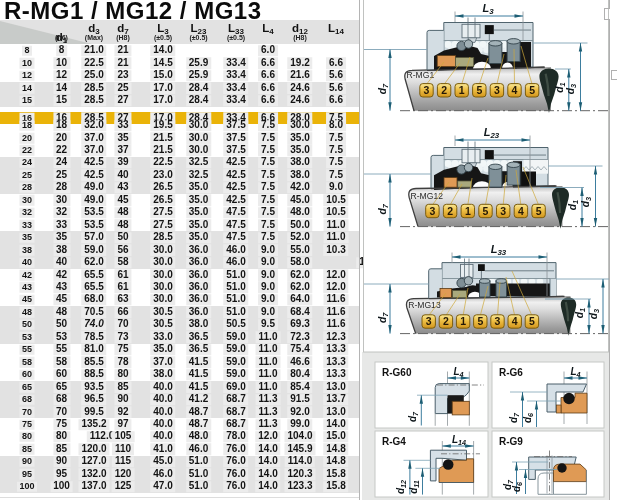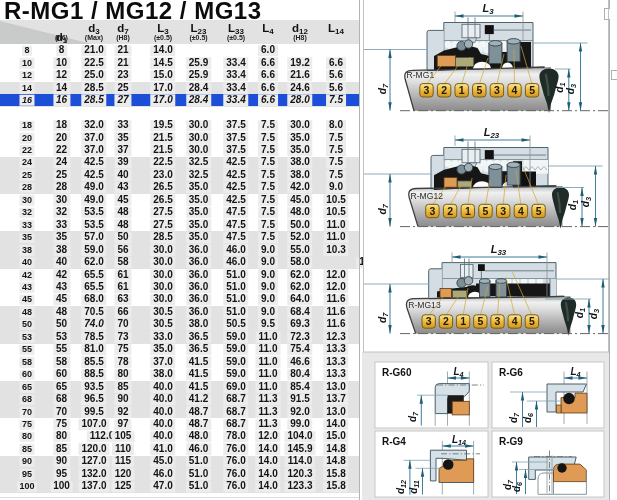--- a/index.html
+++ b/index.html
@@ -84,21 +84,21 @@
     <span class="dat" style="left:61.5px;">15</span>
     <span class="dat" style="left:94px;">28.5</span>
     <span class="dat" style="left:123px;">27</span>
     <span class="dat" style="left:163px;">17.0</span>
     <span class="dat" style="left:198.5px;">28.4</span>
     <span class="dat" style="left:236px;">33.4</span>
     <span class="dat" style="left:268px;">6.6</span>
     <span class="dat" style="left:300px;">24.6</span>
     <span class="dat" style="left:336px;">6.6</span>
   </div>
-<div class="row" style="top:94px;background:#1d4ed8;font-style:italic;">
+<div class="row" style="top:112px;background:#eab308;">
     <span class="lab" style="left:27px;">16</span>
     <span class="dat" style="left:61.5px;">16</span>
     <span class="dat" style="left:94px;">28.5</span>
     <span class="dat" style="left:123px;">27</span>
     <span class="dat" style="left:163px;">17.0</span>
     <span class="dat" style="left:198.5px;">28.4</span>
     <span class="dat" style="left:236px;">33.4</span>
     <span class="dat" style="left:268px;">6.6</span>
     <span class="dat" style="left:300px;">28.0</span>
     <span class="dat" style="left:336px;">7.5</span>
@@ -387,21 +387,21 @@
     <span class="dat" style="left:163px;">40.0</span>
     <span class="dat" style="left:198.5px;">48.7</span>
     <span class="dat" style="left:236px;">68.7</span>
     <span class="dat" style="left:268px;">11.3</span>
     <span class="dat" style="left:300px;">92.0</span>
     <span class="dat" style="left:336px;">13.0</span>
   </div>
 <div class="row" style="top:418.31px;">
     <span class="lab" style="left:27px;">75</span>
     <span class="dat" style="left:61.5px;">75</span>
-    <span class="dat" style="left:94px;">107.0</span>
+    <span class="dat" style="left:94px;">135.2</span>
     <span class="dat" style="left:123px;">97</span>
     <span class="dat" style="left:163px;">40.0</span>
     <span class="dat" style="left:198.5px;">48.7</span>
     <span class="dat" style="left:236px;">68.7</span>
     <span class="dat" style="left:268px;">11.3</span>
     <span class="dat" style="left:300px;">99.0</span>
     <span class="dat" style="left:336px;">14.0</span>
   </div>
 <div class="row" style="top:430.77px;">
     <span class="lab" style="left:27px;">80</span>

